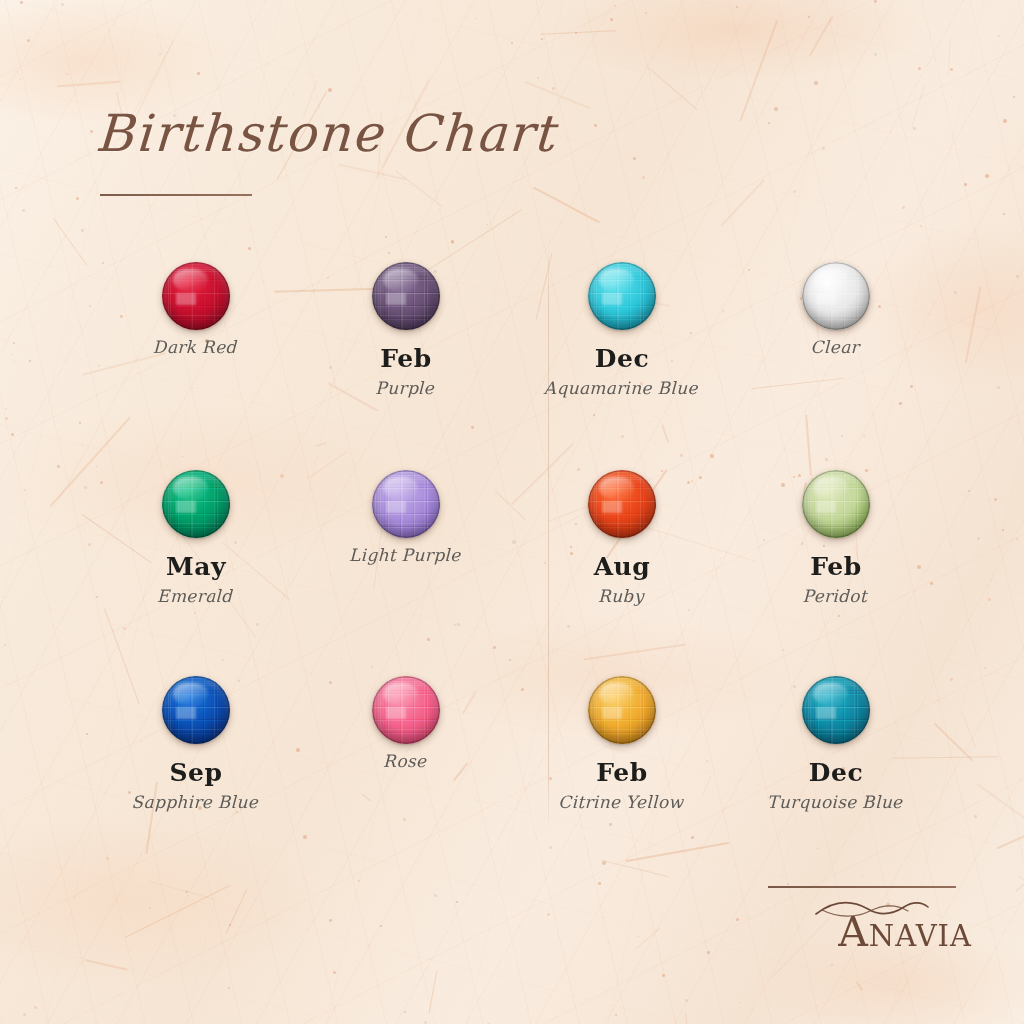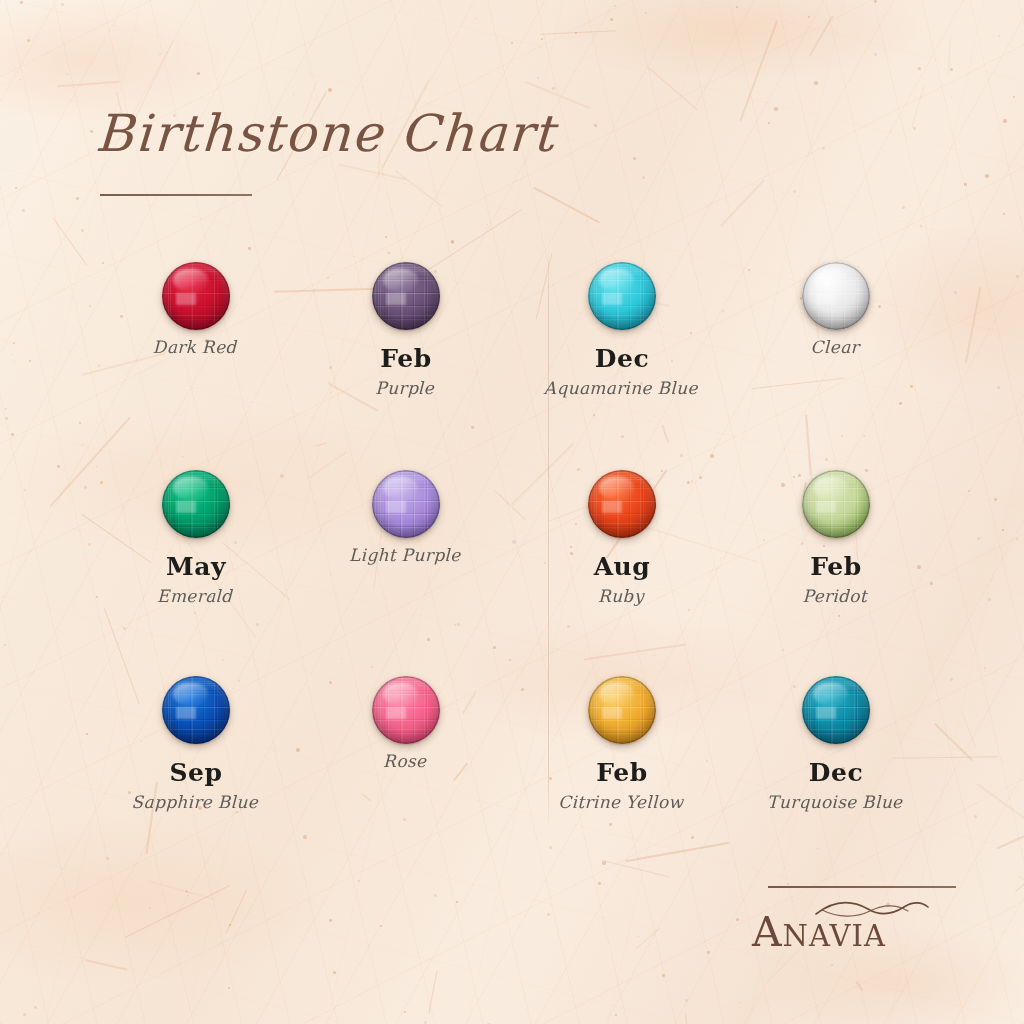--- a/index.html
+++ b/index.html
@@ -119,21 +119,21 @@
 
   .logo-rule{
     position:absolute;left:768px;top:886px;width:188px;height:2px;
     background:linear-gradient(90deg,#6f4c3b,#8a6450);
     opacity:.92;
   }
   .logo{
     position:absolute;left:752px;top:898px;width:220px;height:62px;
   }
   .logo-text{
-    position:absolute;left:0;top:14px;width:220px;text-align:left;
+    position:absolute;left:0;top:14px;width:220px;text-align:right;
     font-family:"DejaVu Serif",serif;
     color:#6d4a38;font-size:33px;letter-spacing:1px;line-height:1;
   }
   .logo-text .cap{font-size:41px;}
   .logo-text .sm{font-size:29px;}
   .flourish{position:absolute;left:60px;top:0px;width:120px;height:24px;}
 </style>
 </head>
 <body>
 

